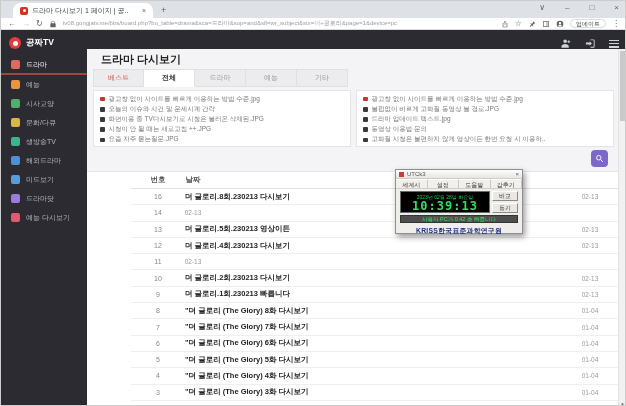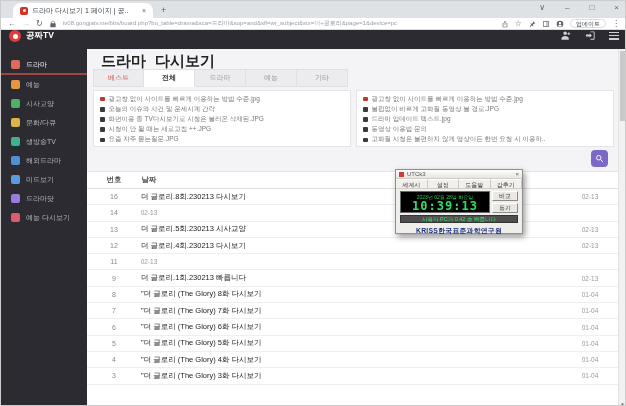--- a/index.html
+++ b/index.html
@@ -22,65 +22,65 @@
   .nav-glyph.disabled { color:#c4c7cb; }
   .urltext { flex:1; font-size:6px; color:#9aa0a6; white-space:nowrap; overflow:hidden; }
   .tool-ico { width:8px; height:8px; flex:0 0 auto; }
   .tool-ico svg { width:8px; height:8px; display:block; fill:#5f6368; }
   .update-pill { border:1px solid #dadce0; border-radius:6px; height:9px; line-height:8px;
                  font-size:6px; color:#3c4043; padding:0 5px; white-space:nowrap; }
   .dots { font-size:8px; color:#5f6368; }
 
   
   .navbar { position:absolute; left:0; top:29px; width:626px; height:19px; background:#2b2b31;
-            display:flex; align-items:flex-start; padding:0 8px; }
+            display:flex; align-items:flex-end; padding:0 8px; }
   .logo-dot { width:12px; height:12px; border-radius:50%; background:#e23c3c; position:relative; }
   .logo-dot::after { content:""; position:absolute; left:3.5px; top:3.5px; width:5px; height:5px; background:#fff; border-radius:50%; }
   .logo-text { color:#fff; font-size:8.5px; font-weight:bold; margin-left:5px; }
   .nav-right { margin-left:auto; display:flex; align-items:center; gap:13px; }
   .nav-right svg { width:11px; height:11px; fill:#cfd2d6; display:block; }
   .burger { width:10px; height:8px; display:flex; flex-direction:column; justify-content:space-between; }
   .burger i { display:block; height:1.6px; background:#cfd2d6; }
 
   
   .sidebar { position:absolute; left:0; top:48px; width:86px; height:358px; background:#2b2b31; padding-top:7px; }
   .side-item { display:flex; align-items:center; gap:6px; height:19px; padding-left:10px; }
   .side-ico { width:9px; height:9px; border-radius:2px; background:#888; flex:0 0 auto; }
   .side-label { font-size:7px; color:#b7bac0; white-space:nowrap; }
   .side-item.active { border-bottom:2px solid #a04540; }
   .side-item.active .side-label { color:#fff; }
 
   
   .content { position:absolute; left:86px; top:48px; width:533px; height:358px; background:#f4f4f6; overflow:hidden; }
-  .page-title { position:absolute; left:14px; top:3px; font-size:15px; font-weight:bold; color:#222;font-family:Liberation Mono, monospace; }
+  .page-title { position:absolute; left:14px; top:3px; font-size:11px; font-weight:bold; color:#222; }
   .tabs { position:absolute; left:6px; top:20px; height:18px; display:flex; }
   .tab { width:51px; height:18px; background:#ececee; border:1px solid #e0e0e2; border-left:none;
          display:flex; align-items:center; justify-content:center; font-size:7px; color:#999; }
   .tab:first-of-type { border-left:1px solid #e0e0e2; }
   .tab.accent span { color:#d9534f; }
   .tab.active { background:#fff; border-bottom:1px solid #fff; }
   .tab.active span { color:#333; font-weight:bold; }
 
   .notices { position:absolute; left:6px; top:41px; width:521px; height:57px; display:flex; gap:5px; }
   .panel { flex:1; background:#fff; border:1px solid #e4e4e6; padding:3px 6px; overflow:hidden; }
   .notice-row { display:flex; align-items:center; gap:4px; height:10.2px; }
   .nicon { width:4.5px; height:4.5px; border-radius:1px; background:#3a3a3a; flex:0 0 auto; }
   .ntext { font-size:6.5px; color:#777; white-space:nowrap; overflow:hidden; }
 
   .search-btn { position:absolute; right:12px; top:101px; width:17px; height:17px; background:#7b68c8;
                 border-radius:4px; display:flex; align-items:center; justify-content:center; }
   .search-btn svg { width:9px; height:9px; stroke:#fff; fill:none; stroke-width:2; }
 
   .board { position:absolute; left:0; top:122px; width:533px; height:236px; background:#fff;
-           border-top:1px solid #e6e6e8; overflow:hidden; }
+           border-top:1px solid #e6e6e8; overflow:hidden;padding-left:44px; }
   .thead { display:flex; align-items:center; height:17px; border-bottom:1px solid #e0e0e0; padding:0 10px 0 12px; }
   .thead div { font-size:7.5px; font-weight:bold; color:#555; }
   .trow { display:flex; align-items:center; height:16.3px; border-bottom:1px solid #efeff1; padding:0 10px 0 12px; }
   .c-no { width:30px; text-align:center; font-size:7px; color:#888; flex:0 0 auto; }
-  .c-title { flex:1; padding-left:12px; font-size:7.5px; font-weight:normal; color:#222; white-space:nowrap; overflow:hidden; }
+  .c-title { flex:1; padding-left:12px; font-size:7.5px; font-weight:bold; color:#222; white-space:nowrap; overflow:hidden; }
   .c-date { width:40px; text-align:center; font-size:6.5px; color:#999; flex:0 0 auto; }
 
   
   .scrollbar { position:absolute; right:0; top:48px; width:7px; height:358px; background:#f1f1f1; border-left:1px solid #e3e3e3; }
   .thumb { position:absolute; left:1px; top:2px; width:5px; height:70px; background:#c9c9c9; }
   .down-arrow { position:absolute; bottom:0; left:0; width:7px; text-align:center; font-size:5px; color:#555; }
 
   
   .utck { position:absolute; left:394px; top:168px; width:128px; height:65px; background:#f0eeea;
           border:1px solid #8f8f8f; box-shadow:2px 3px 6px rgba(0,0,0,.4); }
@@ -335,35 +335,40 @@
           </div>
 
 
           <div class="trow">
             <div class="c-no">14</div>
             <div class="c-date">02-13</div>
           </div>
 
           <div class="trow">
             <div class="c-no">13</div>
-            <div class="c-title">더 글로리.5회.230213 시사교양</div>
+            <div class="c-title">더 글로리.5회.230213 영상이든</div>
             <div class="c-date">02-13</div>
           </div>
 
           <div class="trow">
             <div class="c-no">12</div>
             <div class="c-title">더 글로리.4회.230213 다시보기</div>
             <div class="c-date">02-13</div>
           </div>
 
           <div class="trow">
             <div class="c-no">11</div>
             <div class="c-date">02-13</div>
           </div>
 
+          <div class="trow">
+            <div class="c-no">10</div>
+            <div class="c-title">더 글로리.2회.230213 다시보기</div>
+            <div class="c-date">02-13</div>
+          </div>
 
           <div class="trow">
             <div class="c-no">9</div>
             <div class="c-title">더 글로리.1회.230213 빠릅니다</div>
             <div class="c-date">02-13</div>
           </div>
 
           <div class="trow">
             <div class="c-no">8</div>
             <div class="c-title">"더 글로리 (The Glory) 8화 다시보기</div>

